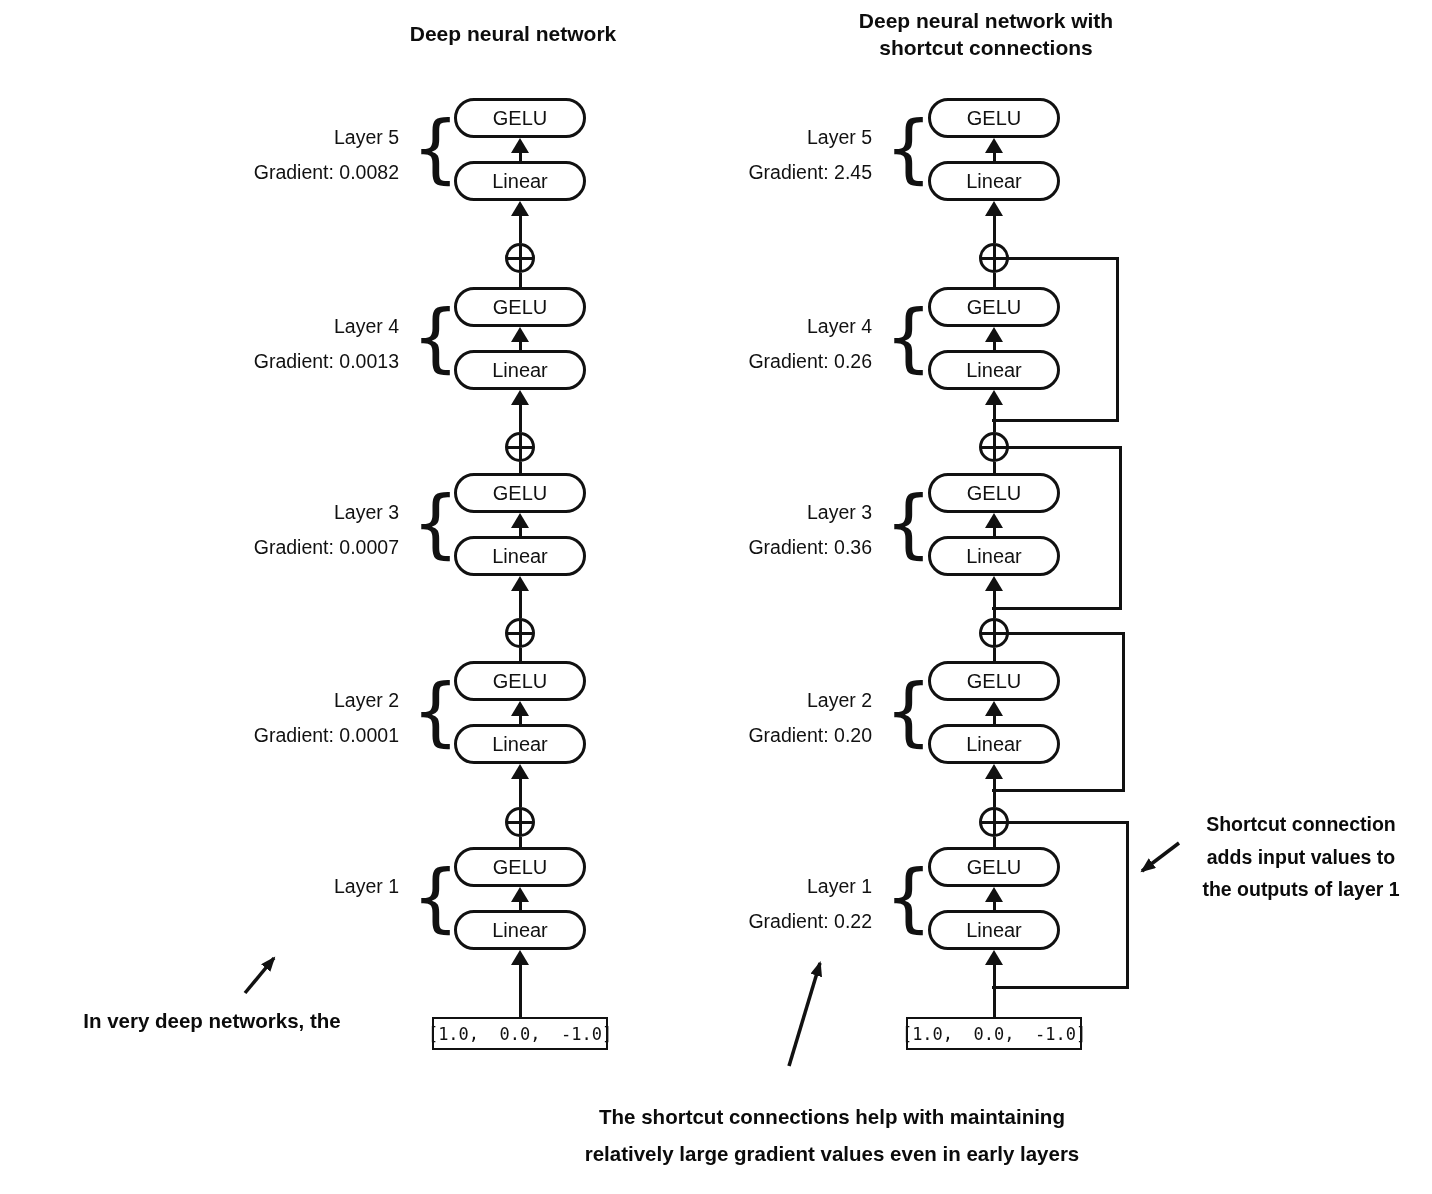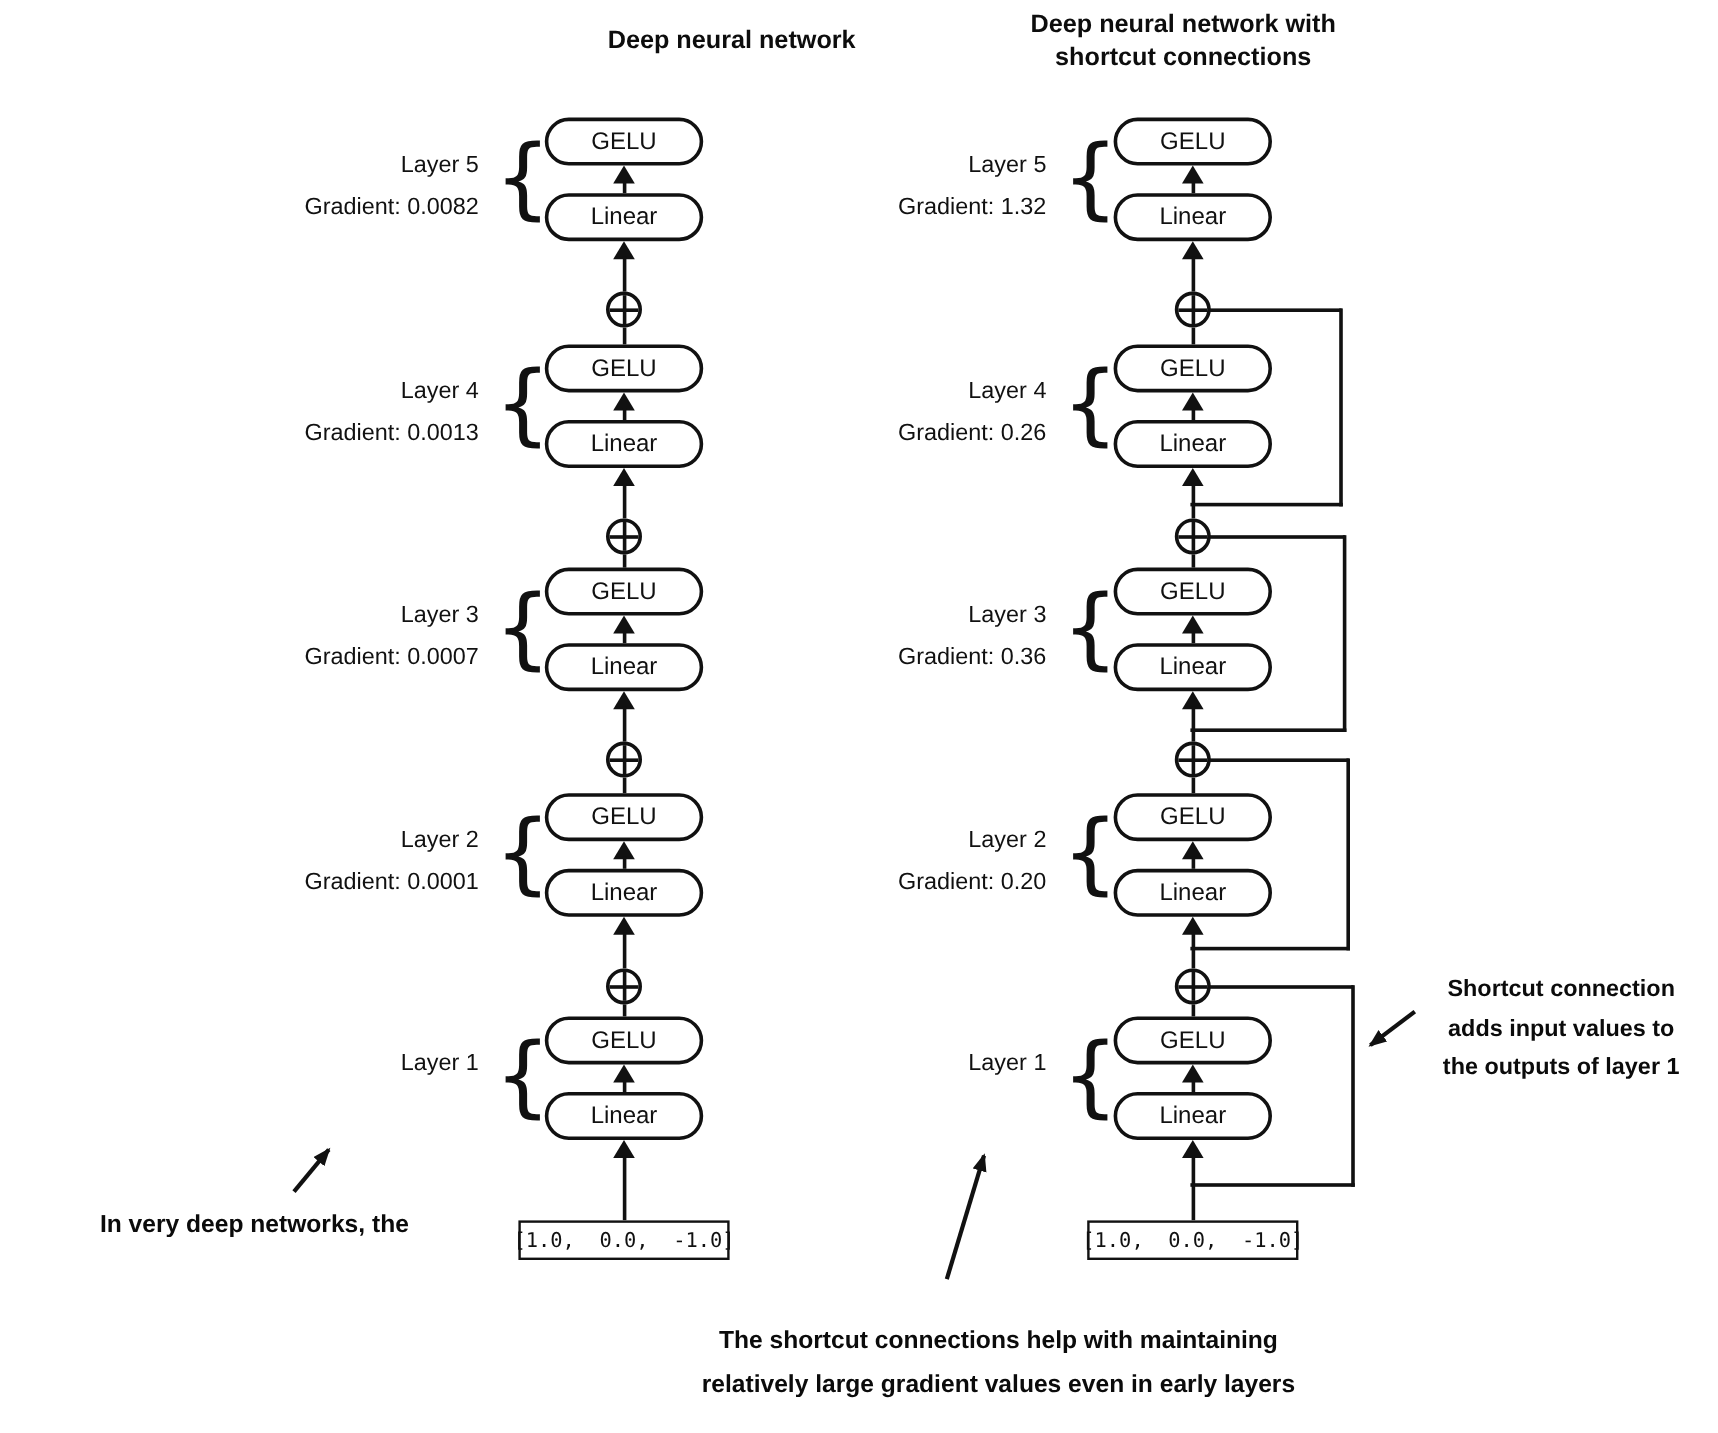--- a/index.html
+++ b/index.html
@@ -55,21 +55,21 @@
   }
   .note div { white-space:nowrap; }
   svg.overlay { position:absolute; left:0; top:0; pointer-events:none; }
 </style>
 </head>
 <body>
 
 <div class="canvas">
 
   <div>
-    <div class="title" style="left:313px; top:20px; width:400px;text-align:right;">Deep neural network</div>
+    <div class="title" style="left:313px; top:20px; width:400px;">Deep neural network</div>
 
     <div class="layer-label" style="left:149px; top:120px;">
       <div>Layer 5</div>
       <div>Gradient: 0.0082</div>
     </div>
     <div class="brace" style="left:412px; top:106px;">{</div>
     <div class="node" style="left:454px; top:98px;">GELU</div>
     <div class="ahead" style="left:511px; top:138px;"></div>
     <div class="vline" style="left:518.5px; top:151px; height:10px;"></div>
     <div class="node" style="left:454px; top:161px;">Linear</div>
@@ -155,21 +155,21 @@
     <div class="hline" style="left:992px; top:788.5px; width:133px;"></div>
     <div class="vline" style="left:1121.5px; top:631.5px; height:160px;"></div>
     <div class="hline" style="left:1008px; top:631.5px; width:116px;"></div>
 
     <div class="hline" style="left:992px; top:985.5px; width:137px;"></div>
     <div class="vline" style="left:1125.5px; top:820.5px; height:168px;"></div>
     <div class="hline" style="left:1008px; top:820.5px; width:120px;"></div>
 
     <div class="layer-label" style="left:622px; top:120px;">
       <div>Layer 5</div>
-      <div>Gradient: 1.32</div>
+      <div>Gradient: 2.45</div>
     </div>
     <div class="brace" style="left:885px; top:106px;">{</div>
     <div class="node" style="left:928px; top:98px;">GELU</div>
     <div class="ahead" style="left:985px; top:138px;"></div>
     <div class="vline" style="left:992.5px; top:151px; height:10px;"></div>
     <div class="node" style="left:928px; top:161px;">Linear</div>
 
     <div class="ahead" style="left:985px; top:201px;"></div>
     <div class="vline" style="left:992.5px; top:214px; height:29px;"></div>
     <div class="plus" style="left:979px; top:243px;"></div>
@@ -215,20 +215,21 @@
     <div class="vline" style="left:992.5px; top:714px; height:10px;"></div>
     <div class="node" style="left:928px; top:724px;">Linear</div>
 
     <div class="ahead" style="left:985px; top:764px;"></div>
     <div class="vline" style="left:992.5px; top:777px; height:30px;"></div>
     <div class="plus" style="left:979px; top:807px;"></div>
     <div class="vline" style="left:992.5px; top:837px; height:10px;"></div>
 
     <div class="layer-label" style="left:622px; top:869px;">
       <div>Layer 1</div>
+      <div>Gradient: 0.22</div>
     </div>
     <div class="brace" style="left:885px; top:855px;">{</div>
     <div class="node" style="left:928px; top:847px;">GELU</div>
     <div class="ahead" style="left:985px; top:887px;"></div>
     <div class="vline" style="left:992.5px; top:900px; height:10px;"></div>
     <div class="node" style="left:928px; top:910px;">Linear</div>
 
     <div class="ahead" style="left:985px; top:950px;"></div>
     <div class="vline" style="left:992.5px; top:963px; height:54px;"></div>
     <div class="inputbox" style="left:906px; top:1017px;">[1.0,  0.0,  -1.0]</div>

